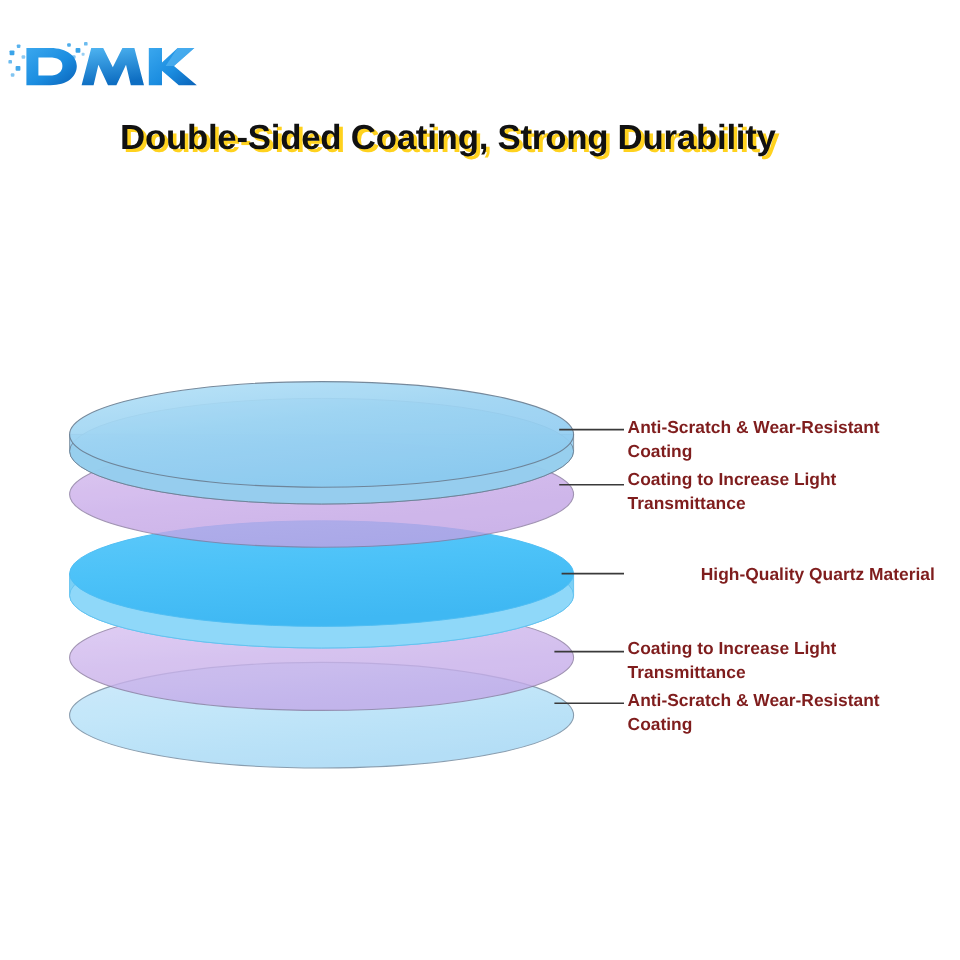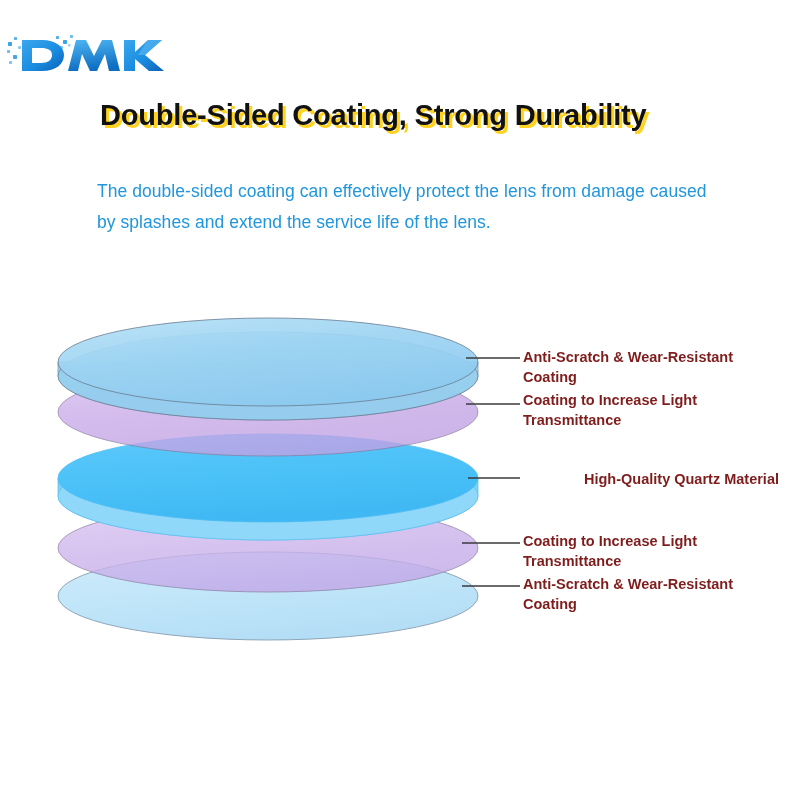--- a/index.html
+++ b/index.html
@@ -121,21 +121,20 @@
       <path d="M62 43 L70 12 L80 12 L88 28 L96 12 L106 12 L114 43 L103 43 L99 26 L91 43 L84 43 L76 26 L72 43 Z" fill="url(#gDMK2)"></path>
 
       <path d="M118 12 L129 12 L129 24 L142 12 L156 12 L139 27 L158 43 L143 43 L129 31 L129 43 L118 43 Z" fill="url(#gDMK)"></path>
 
       <path d="M142 12 L156 12 L139 27 L132 27 Z" fill="#63bdf5" opacity="0.55"></path>
     </svg>
   </div>
 
   <div class="title">Double-Sided Coating, Strong Durability</div>
 
-  <div class="subtitle">The double-sided coating can effectively protect the lens from damage caused by splashes and extend the service life of the lens.</div>
 
   <div class="diagram">
     <svg class="diagram-svg" width="800" height="360" viewBox="0 0 800 360">
       <defs>
         <linearGradient id="gTopCoat" x1="0" y1="0" x2="0.55" y2="1">
           <stop offset="0%" stop-color="#b7e3f8"></stop>
           <stop offset="45%" stop-color="#9ed4f3"></stop>
           <stop offset="100%" stop-color="#8ccaf0"></stop>
         </linearGradient>
         <linearGradient id="gPurple" x1="0" y1="0" x2="0.5" y2="1">

